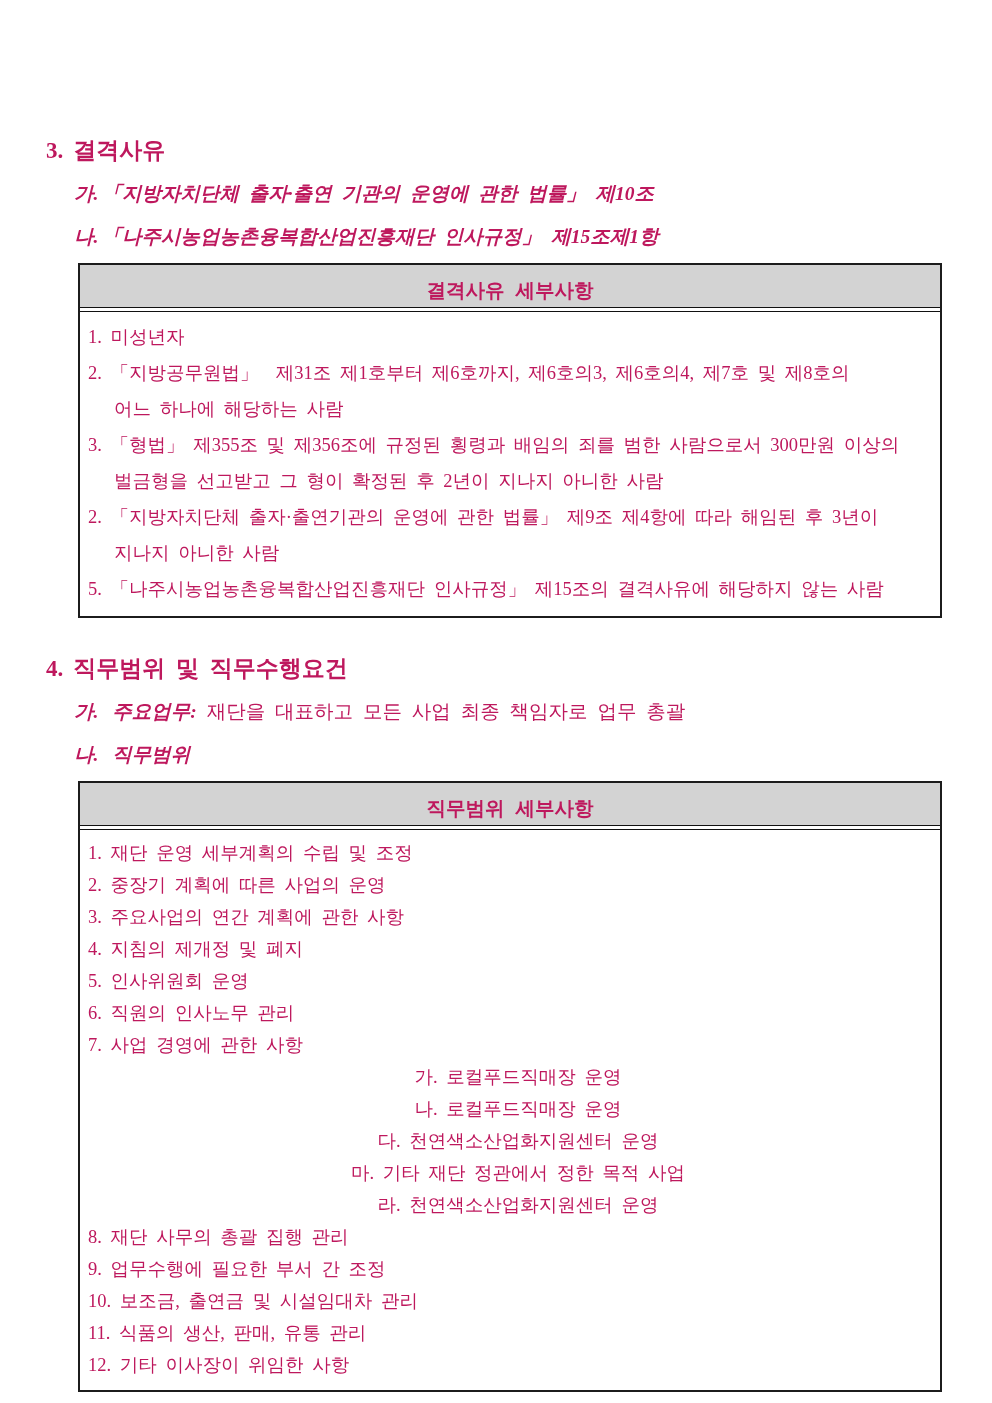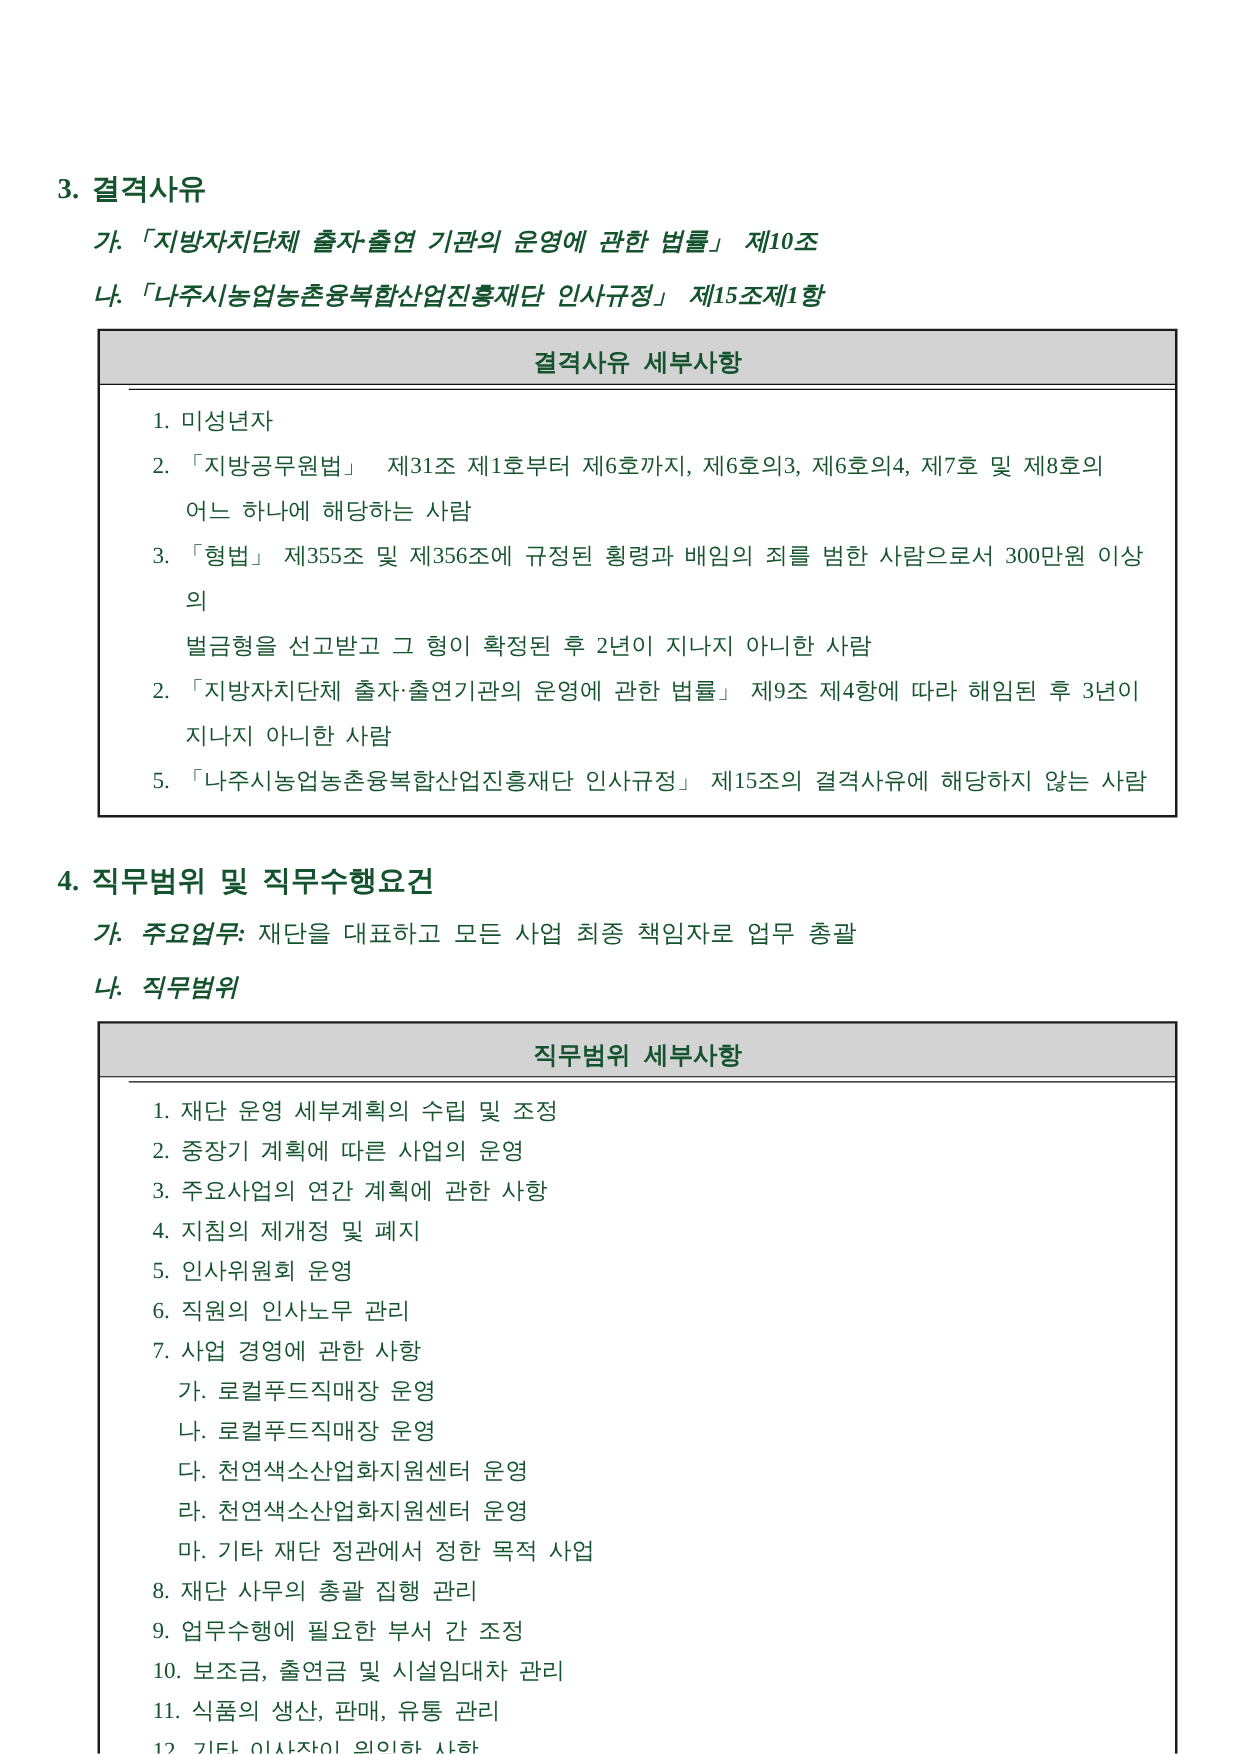--- a/index.html
+++ b/index.html
@@ -5,21 +5,21 @@
   html, body {
     margin: 0;
     padding: 0;
     background: #ffffff;
   }
   .page {
     position: relative;
     width: 960px;
     height: 1403px;
     background: #ffffff;
-    color: #14532d;
+    color: #be185d;
     font-family: "Liberation Serif", "DejaVu Serif", serif;
     overflow: hidden;
   }
   .content {
     padding-top: 136px;
   }
   .sec-heading {
     margin-left: 46px;
     font-size: 23px;
     font-weight: bold;
@@ -55,33 +55,32 @@
     text-align: center;
     font-weight: bold;
     font-size: 19.5px;
     line-height: 25px;
     padding: 13px 0 4px 0;
     word-spacing: 6px;
   }
   .t-sep { height: 3px; background: #ffffff; }
   .t-body {
     border-top: 1.5px solid #111111;
-    padding: 7px 12px 9px 19px;
-    margin-left: 23px;
+    padding: 7px 12px 9px 8px;
   }
   .t-row {
     font-size: 18.5px;
     padding-left: 26px;
     text-indent: -26px;
     white-space: pre-wrap;
     word-spacing: 4px;
   }
   .table-1 .t-row { line-height: 36px; }
   .table-2 .t-row { line-height: 32px; }
-  .table-2 .t-row.sub { padding-left: 46px; }
+  .table-2 .t-row.sub { padding-left: 46px; text-align: center; }
 
   .section-4 { margin-top: 36px; }
 </style>
 </head>
 <body>
 
 <div class="page">
   <div class="content">
 
     <div class="section section-3">
@@ -134,22 +133,22 @@
           <div class="t-row">1. 재단 운영 세부계획의 수립 및 조정</div>
           <div class="t-row">2. 중장기 계획에 따른 사업의 운영</div>
           <div class="t-row">3. 주요사업의 연간 계획에 관한 사항</div>
           <div class="t-row">4. 지침의 제개정 및 폐지</div>
           <div class="t-row">5. 인사위원회 운영</div>
           <div class="t-row">6. 직원의 인사노무 관리</div>
           <div class="t-row">7. 사업 경영에 관한 사항</div>
           <div class="t-row sub">가. 로컬푸드직매장 운영</div>
           <div class="t-row sub">나. 로컬푸드직매장 운영</div>
           <div class="t-row sub">다. 천연색소산업화지원센터 운영</div>
+          <div class="t-row sub">마. 기타 재단 정관에서 정한 목적 사업</div>
           <div class="t-row sub">라. 천연색소산업화지원센터 운영</div>
-          <div class="t-row sub">마. 기타 재단 정관에서 정한 목적 사업</div>
           <div class="t-row">8. 재단 사무의 총괄 집행 관리</div>
           <div class="t-row">9. 업무수행에 필요한 부서 간 조정</div>
           <div class="t-row">10. 보조금, 출연금 및 시설임대차 관리</div>
           <div class="t-row">11. 식품의 생산, 판매, 유통 관리</div>
           <div class="t-row">12. 기타 이사장이 위임한 사항</div>
         </div>
       </div>
     </div>
 
   </div>

